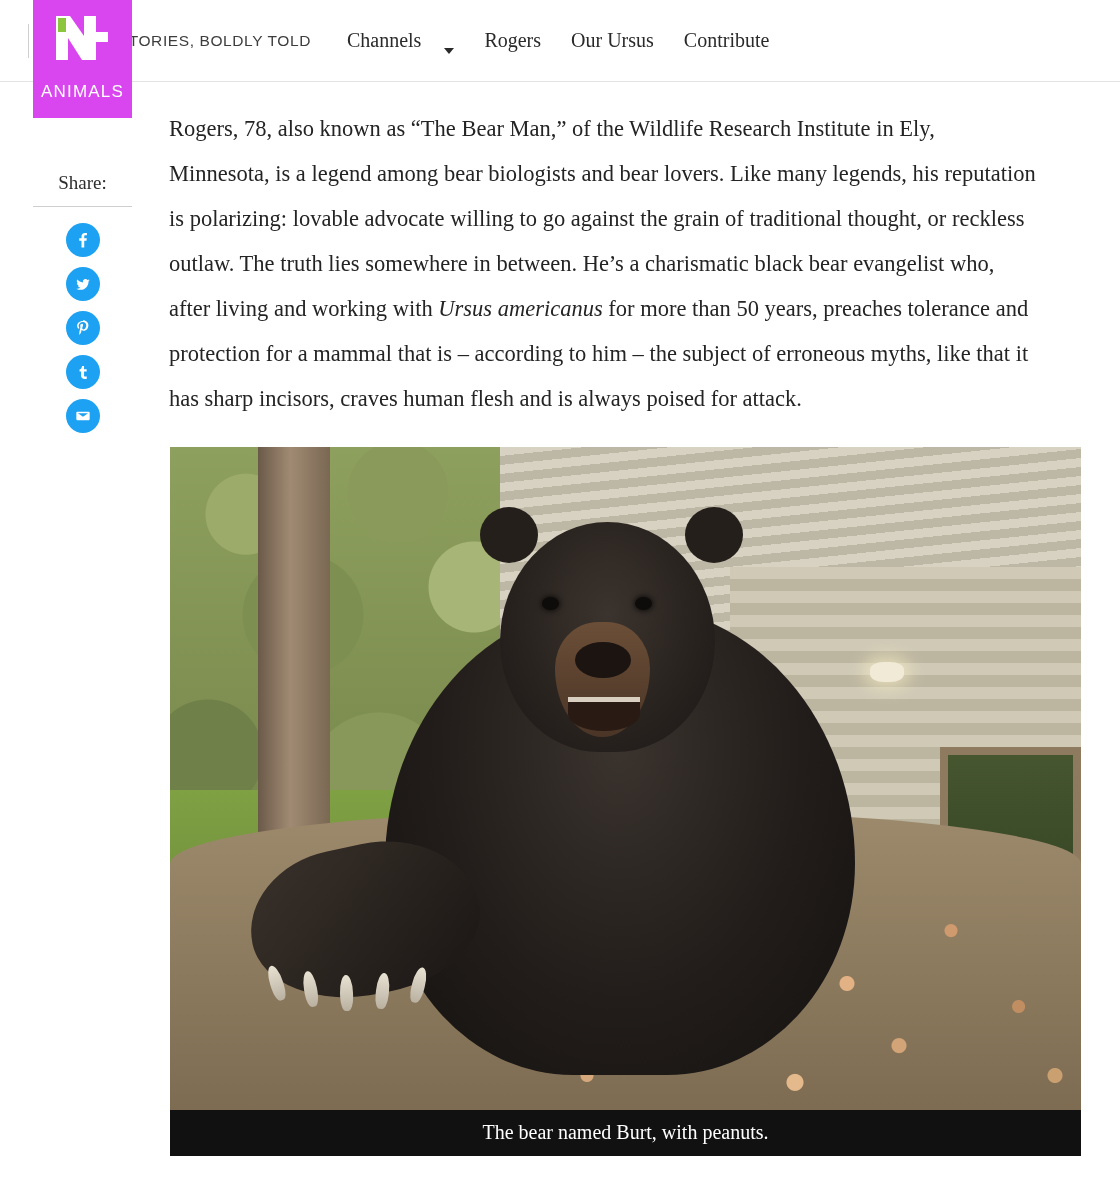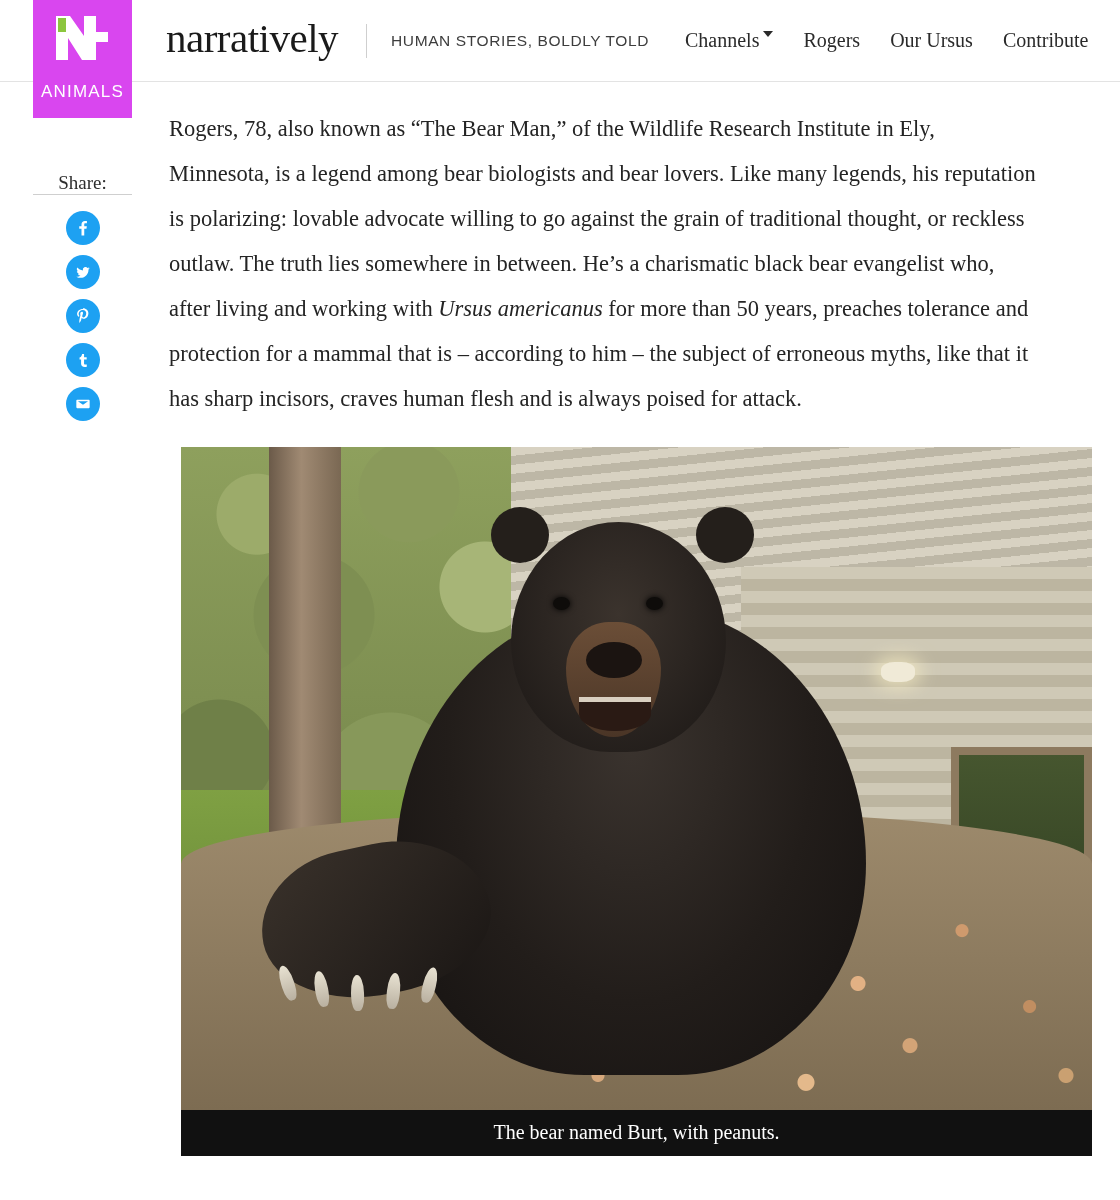--- a/index.html
+++ b/index.html
@@ -71,22 +71,22 @@
     align-items: center;
     margin-left: 36px;
     gap: 30px;
   }
   .nav-item {
     font-family: "Liberation Serif", serif;
     font-size: 20px;
     color: #2a2a2a;
     text-decoration: none;
     display: flex;
-    align-items: flex-start;
-    gap: 4px;
+    align-items: flex-end;
+    gap: 23px;
     cursor: pointer;
   }
   .caret {
     width: 0; height: 0;
     border-left: 5px solid transparent;
     border-right: 5px solid transparent;
     border-top: 6px solid #2a2a2a;
     display: inline-block;
     position: relative; top: 2px;
   }
@@ -119,21 +119,21 @@
   .share-rail {
     position: absolute;
     left: 33px; top: 90px;
     width: 99px;
     text-align: center;
   }
   .share-title {
     font-family: "Liberation Serif", serif;
     font-size: 19px;
     color: #2e2e2e;
-    padding-bottom: 0;
+    padding-bottom: 12px;
     border-bottom: 1px solid #cfcfcf;
     margin-bottom: 16px;
   }
   .share-icons { display: flex; flex-direction: column; align-items: center; gap: 10px; }
   .sicon {
     width: 34px; height: 34px; border-radius: 50%;
     display: flex; align-items: center; justify-content: center;
     cursor: pointer;
   }
   .sicon svg { width: 20px; height: 20px; fill: #fff; }
@@ -146,21 +146,21 @@
   .para {
     font-family: "Liberation Serif", serif;
     font-size: 22.5px;
     line-height: 45px;
     color: #242424;
     margin: 0 0 26px 0;
     max-width: 911px;
   }
   .para em { font-style: italic; }
 
-  .figure { margin: 12px; width: 911px; }
+  .figure { margin: 1px; width: 911px; }
   .photo {
     width: 911px; height: 663px;
     position: relative;
     overflow: hidden;
     background: #5d6b4a;
   }
   .caption-bar {
     width: 911px;
     background: #111111;
     color: #ffffff;
@@ -266,21 +266,20 @@
 <div class="header">
 
   <div class="logo-block">
     <svg class="logo-mark" viewBox="0 0 62 52">
       <path d="M4 4 L4 48 L16 48 L16 26 L30 48 L44 48 L44 30 L56 30 L56 20 L44 20 L44 4 L32 4 L32 24 L18 4 Z" fill="#ffffff"></path>
       <path d="M6 6 L14 6 L14 20 L6 20 Z" fill="#8cc63e"></path>
     </svg>
     <span class="logo-cat">ANIMALS</span>
   </div>
 
-  <div class="wordmark">narratively</div>
   <div class="divider-bar"></div>
   <div class="tagline">HUMAN STORIES, BOLDLY TOLD</div>
 
   <nav class="nav">
     <a class="nav-item">
       <span>Channels</span>
       <span class="caret"></span>
     </a>
     <a class="nav-item">
       <span>Rogers</span>

